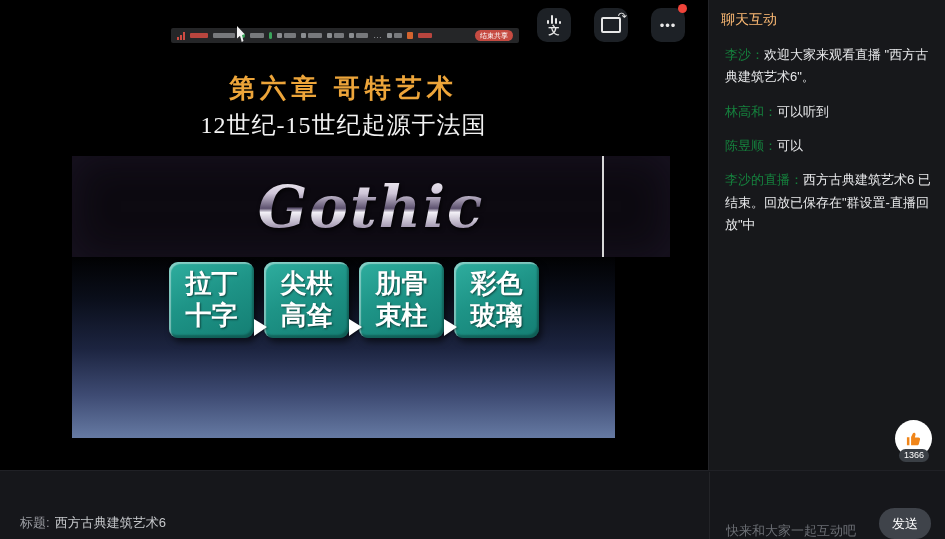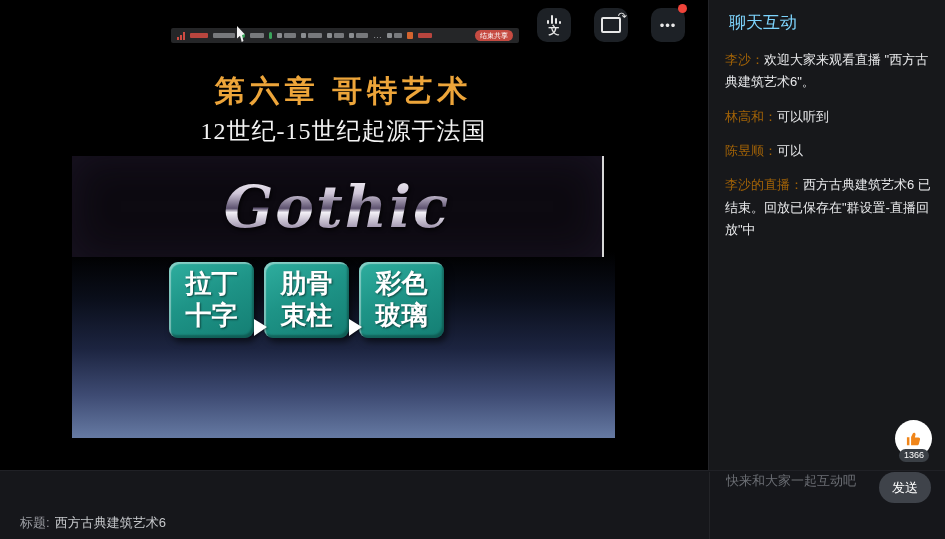--- a/index.html
+++ b/index.html
@@ -6,24 +6,24 @@
   .app{position:relative;width:945px;height:539px;background:#000;overflow:hidden;
        font-family:"Liberation Sans",sans-serif;-webkit-font-smoothing:antialiased;}
 
   
   .video-area{position:absolute;left:0;top:0;width:708px;height:470px;background:#000;}
 
   
   .slide{position:absolute;left:72px;top:50px;width:543px;height:388px;
          background:linear-gradient(180deg,#000 0%,#000 52%,#0a0e1a 64%,#1c2440 77%,#3e4b73 89%,#667aa3 100%);}
   .slide-title{margin:21px 0 0;text-align:center;font-family:"Liberation Serif",serif;
-         font-weight:bold;font-size:30px;letter-spacing:5px;color:#eda53a;}
+         font-weight:bold;font-size:26px;letter-spacing:5px;color:#eda53a;}
   .slide-subtitle{margin:3px 0 0;text-align:center;font-family:"Liberation Serif",serif;
          font-size:24px;letter-spacing:1px;color:#f3f3f3;}
-  .banner{position:absolute;left:0;top:106px;width:530px;height:101px;background:#0d0a11;
+  .banner{position:absolute;left:0;top:106px;width:598px;height:101px;background:#0d0a11;
          display:flex;align-items:center;justify-content:center;
          box-shadow:inset 0 0 40px rgba(40,30,55,.45);}
   .banner-text{font-family:"DejaVu Serif",serif;font-style:italic;font-weight:bold;font-size:58px;
          letter-spacing:2px;
          background:linear-gradient(180deg,#ffffff 0%,#cfc6d8 30%,#5e5370 52%,#f2f0f6 58%,#9c90aa 82%,#e8e6ee 100%);
          -webkit-background-clip:text;background-clip:text;color:transparent;
          filter:drop-shadow(1px 2px 2px rgba(0,0,0,.8));}
   .caret-line{position:absolute;left:530px;top:106px;width:2px;height:101px;background:#d8d8d8;}
   .boxes{position:absolute;left:97px;top:212px;display:flex;gap:10px;}
   .gbox{position:relative;width:85px;height:76px;border-radius:9px;
@@ -69,43 +69,43 @@
   .wave i:nth-child(3){height:6px}.wave i:nth-child(4){height:3px}
   .zi{font-size:11px;color:#e8e8e8;line-height:11px;font-weight:bold;}
   .rot-rect{position:relative;width:16px;height:12px;border:2px solid #e8e8e8;border-radius:2px;}
   .rot-arrow{position:absolute;top:-9px;right:-8px;font-size:11px;color:#e8e8e8;}
   .more-glyph{font-size:13px;letter-spacing:1px;color:#e8e8e8;line-height:13px;}
   .notif-dot{position:absolute;top:-4px;right:-2px;width:9px;height:9px;border-radius:50%;background:#f0443a;}
 
   
   .chat-panel{position:absolute;left:708px;top:0;width:237px;height:470px;background:#17181b;
         border-left:1px solid #232428;box-sizing:border-box;}
-  .chat-header{padding:11px 20px 15px;font-size:17px;color:#7dd3fc;}
+  .chat-header{padding:11px 12px 15px;font-size:14px;color:#fdba74;}
   .chat-list{padding:0 13px 0 16px;}
   .msg{margin-bottom:12px;font-size:13px;line-height:1.72;color:#e8e9eb;word-break:break-all;}
-  .msg .name{color:#a16207;}
+  .msg .name{color:#15803d;}
   .like-wrap{position:absolute;right:12px;bottom:8px;width:38px;height:42px;cursor:pointer;}
   .like-circle{width:37px;height:37px;border-radius:50%;background:#fff;
         display:flex;align-items:center;justify-content:center;}
   .like-count{position:absolute;left:50%;transform:translateX(-50%);bottom:0;background:#3a3f45;
         border-radius:7px;font-size:9px;color:#fff;padding:0 5px;line-height:13px;white-space:nowrap;}
 
   
   .bottom-bar{position:absolute;left:0;top:470px;width:945px;height:69px;background:#16171b;
         border-top:1px solid #202126;box-sizing:border-box;}
   .host-row{position:absolute;left:20px;top:8px;display:flex;align-items:center;gap:8px;font-size:13px;}
   .host-label,.title-label{color:#9b9da2;}
   .host-name{color:#d9dadc;}
   .avatar{width:26px;height:26px;border-radius:50%;background:#f7f5f0;display:flex;align-items:center;
         justify-content:center;font-family:"Liberation Serif",serif;font-weight:bold;font-size:14px;
         color:#c93a28;box-shadow:inset 0 0 0 2px rgba(201,58,40,.25);}
   .title-row{position:absolute;left:20px;top:43px;font-size:13px;}
   .title-value{color:#c6c8cb;margin-left:5px;}
   .chat-footer{position:absolute;left:709px;top:1px;width:236px;height:67px;display:flex;
-        align-items:flex-start;padding:0 14px;box-sizing:border-box;border-left:1px solid #232428;}
+        align-items:flex-end;padding:0 14px;box-sizing:border-box;border-left:1px solid #232428;}
   .chat-input{flex:1;background:transparent;border:none;outline:none;font-size:13px;color:#d8dadd;
         font-family:"Liberation Sans",sans-serif;min-width:0;}
   .chat-input::placeholder{color:#6b6e74;}
   .send-btn{width:52px;height:31px;border:none;border-radius:16px;background:#3f434a;color:#ffffff;
         font-size:13px;font-family:"Liberation Sans",sans-serif;cursor:pointer;flex-shrink:0;}
 </style>
 </head>
 <body>
 
 <div class="app">
@@ -121,20 +121,25 @@
       </div>
       <div class="caret-line"></div>
 
       <div class="boxes">
         <div class="gbox">
           <span class="ln">拉丁</span>
           <span class="ln">十字</span>
           <span class="flow-arrow"></span>
         </div>
         <div class="gbox">
+          <span class="ln">尖栱</span>
+          <span class="ln">高耸</span>
+          <span class="flow-arrow"></span>
+        </div>
+        <div class="gbox">
           <span class="ln">肋骨</span>
           <span class="ln">束柱</span>
           <span class="flow-arrow"></span>
         </div>
         <div class="gbox">
           <span class="ln">彩色</span>
           <span class="ln">玻璃</span>
         </div>
       </div>
     </div>

